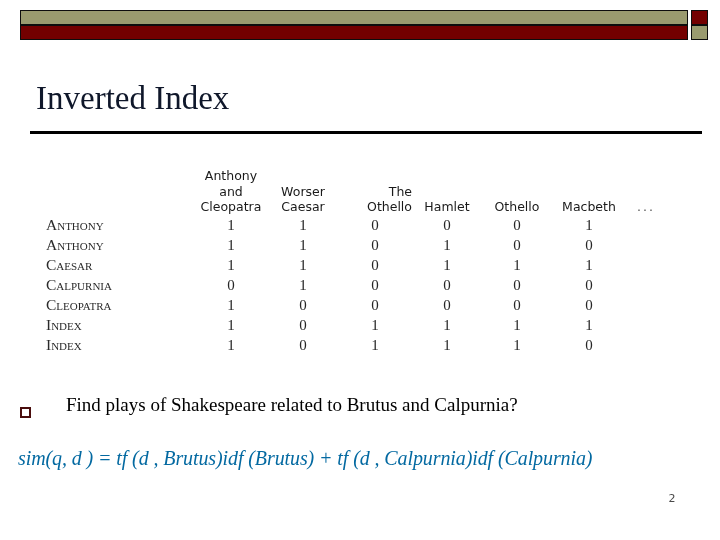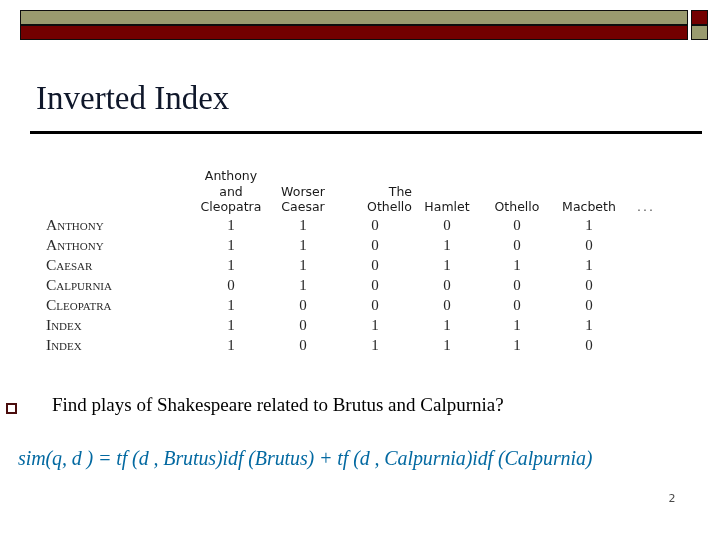--- a/index.html
+++ b/index.html
@@ -125,24 +125,24 @@
   .c-1      { width: 70px; }
   .c-2      { width: 74px; text-align: right; }
   .c-3      { width: 70px; }
   .c-4      { width: 70px; }
   .c-5      { width: 74px; }
   .c-6      { width: 40px; }
 
   
   #bullet-row {
     position: absolute;
-    left: 6px;
+    left: 20px;
     top: 392px;
     display: flex;
-    align-items: center;
+    align-items: flex-end;
   }
   #bullet-marker {
     width: 11px;
     height: 11px;
     border: 2.5px solid #4a0d0d;
     box-sizing: border-box;
     margin-top: 7px;
     flex: 0 0 auto;
   }
   #bullet-text {

